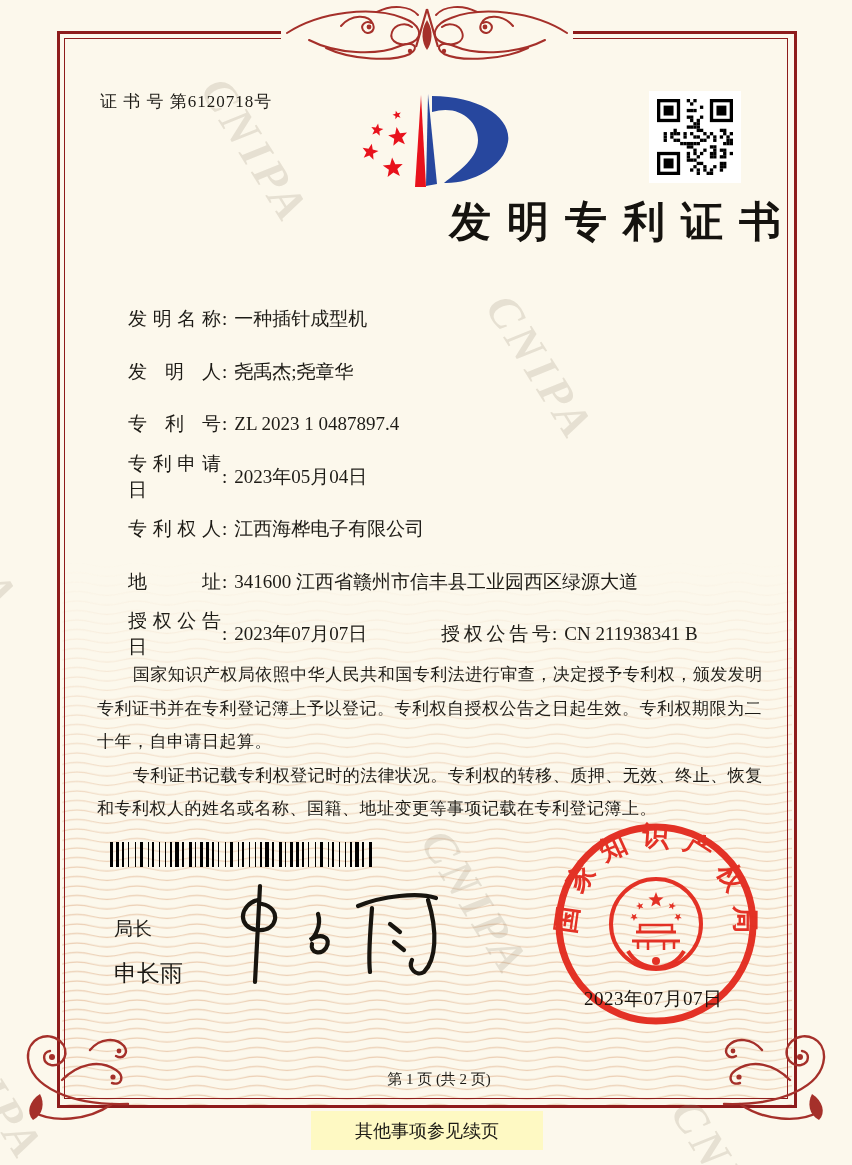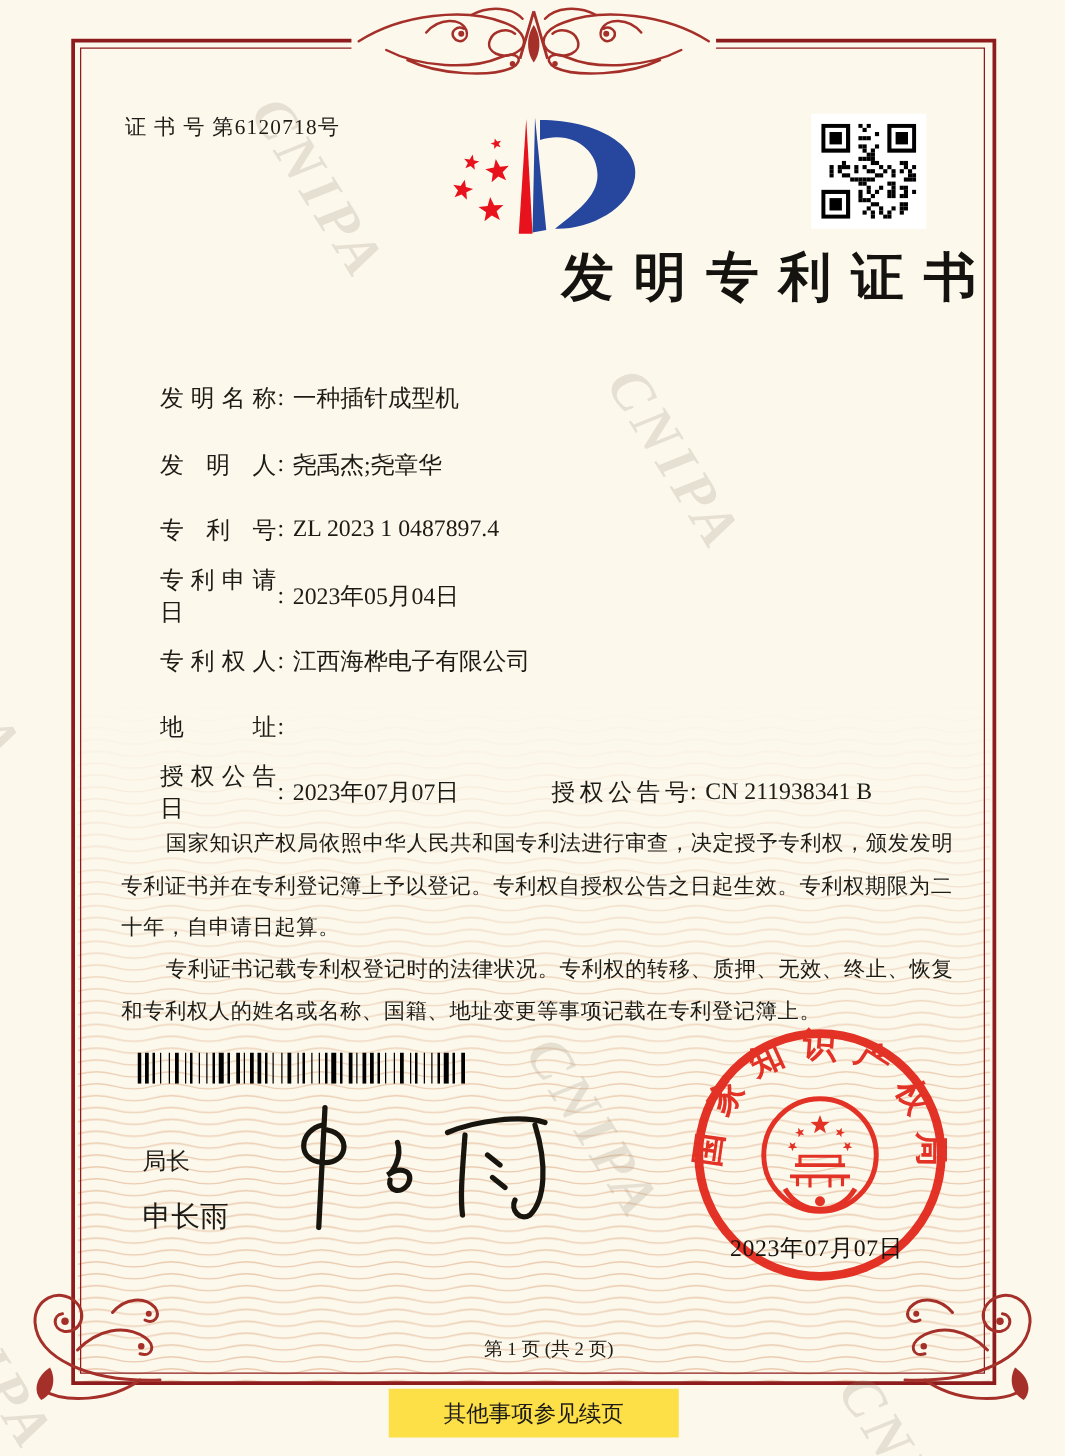--- a/index.html
+++ b/index.html
@@ -58,21 +58,21 @@
   .director-name{position:absolute;left:114px;top:958px;font-size:23px;
                  font-family:Liberation Serif, serif;}
   .signature{position:absolute;left:222px;top:876px;}
 
   .seal-svg{position:absolute;left:552px;top:820px;opacity:.96;}
   .seal-date{position:absolute;left:584px;top:986px;width:150px;font-size:19px;
              color:#16130e;letter-spacing:.5px;z-index:5;}
 
   .page-footer{position:absolute;left:57px;top:1070px;width:740px;text-align:center;font-size:15px;margin-left:12px;}
 
-  .cont-box{position:absolute;left:311px;top:1111px;width:232px;height:39px;background:#fde047;
+  .cont-box{position:absolute;left:311px;top:1111px;width:232px;height:39px;background:#fef9c3;
             display:flex;align-items:center;justify-content:center;font-size:18px;z-index:6;}
 </style>
 </head>
 <body>
 
 <div class="page">
 
   <div class="waves">
     <svg width="730" height="546">
       <defs>
@@ -288,20 +288,21 @@
       <span class="fvalue">2023年05月04日</span>
     </div>
     <div class="field-row">
       <span class="flabel">专利权人</span>
         <span class="colon">:</span>
       <span class="fvalue">江西海桦电子有限公司</span>
     </div>
     <div class="field-row">
       <span class="flabel">地址</span>
         <span class="colon">:</span>
+      <span class="fvalue">341600 江西省赣州市信丰县工业园西区绿源大道</span>
     </div>
     <div class="field-row">
       <span class="flabel">授权公告日</span>
         <span class="colon">:</span>
       <span class="fvalue">2023年07月07日</span>
       <span class="grant-group">
         <span class="flabel wide">授权公告号</span>
           <span class="colon">:</span>
         <span class="fvalue">CN 211938341 B</span>
       </span>

